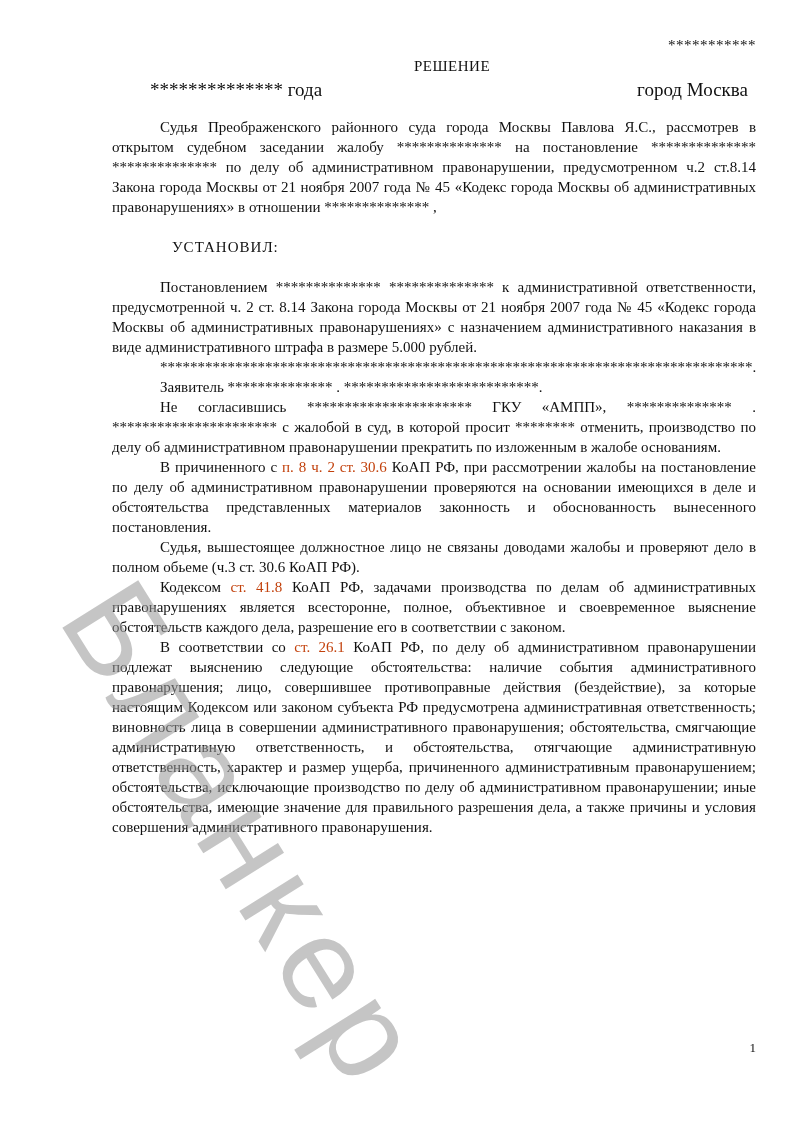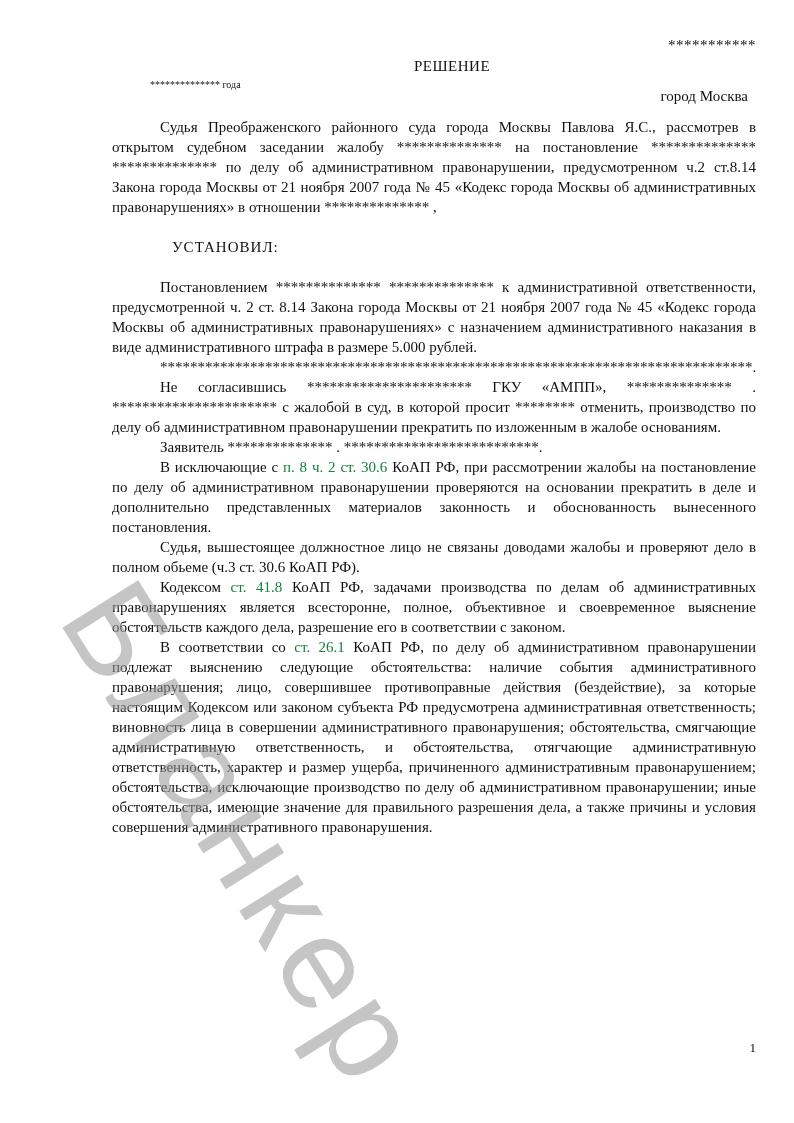--- a/index.html
+++ b/index.html
@@ -1,48 +1,48 @@
 <!DOCTYPE html>
 <html><head>
 <meta charset="utf-8">
 <style>
   html, body { margin: 0; padding: 0; background: #ffffff; }
   body { width: 794px; height: 1123px; position: relative; overflow: hidden;
          font-family: "Liberation Serif", "DejaVu Serif", serif; color: #111; }
   .page { position: absolute; left: 0; top: 0; width: 794px; height: 1123px; }
   .doc-number { position: absolute; right: 38px; top: 37px; font-size: 15px; letter-spacing: 0.5px; }
   .title { position: absolute; left: 0; right: 0; top: 58px; text-align: center; font-size: 15px; letter-spacing: 0.5px; padding-left: 110px; }
-  .date-line { position: absolute; left: 150px; top: 79px; font-size: 10px; }
-  .city-line { position: absolute; right: 46px; top: 79px; font-size: 15px; margin-top: 9px; }
+  .date-line { position: absolute; left: 150px; top: 79px; font-size: 19px; }
+  .city-line { position: absolute; right: 46px; top: 79px; font-size: 19px; }
   .body { position: absolute; left: 112px; width: 644px; top: 117px; font-size: 15px; line-height: 20px; }
   .body p { margin: 0; text-align: justify; text-indent: 48px; }
   .section-head { text-align: left; text-indent: 0 !important; margin: 20px 0 20px 0 !important; letter-spacing: 1px; padding-left: 60px; }
-  .link { color: #15803d; }
+  .link { color: #c2410c; }
   .page-number { position: absolute; right: 38px; top: 1040px; font-size: 13px; }
   .watermark { position: absolute; left: 95px; top: 520px; font-family: "Liberation Sans", "DejaVu Sans", sans-serif;
                font-size: 130px; color: rgba(150,150,150,0.55); transform: rotate(58deg); transform-origin: left center;
                white-space: nowrap; letter-spacing: 8px; pointer-events: none; }
 </style>
 </head>
 <body>
 
 <div class="page">
   <div class="doc-number">***********</div>
   <div class="title">РЕШЕНИЕ</div>
   <div class="date-line">************** года</div>
   <div class="city-line">город Москва</div>
 
   <div class="body">
     <p>Судья Преображенского районного суда города Москвы Павлова Я.С., рассмотрев в открытом судебном заседании жалобу ************** на постановление **************  **************  по делу об административном правонарушении, предусмотренном ч.2 ст.8.14 Закона города Москвы от 21 ноября 2007 года № 45 «Кодекс города Москвы об административных правонарушениях» в отношении ************** ,</p>
     <p class="section-head">УСТАНОВИЛ:</p>
     <p>Постановлением **************  ************** к административной ответственности, предусмотренной ч. 2 ст. 8.14 Закона города Москвы от 21 ноября 2007 года № 45 «Кодекс города Москвы об административных правонарушениях» с назначением административного наказания в виде административного штрафа в размере 5.000 рублей.</p>
     <p>*******************************************************************************.</p>
+    <p>Заявитель ************** . **************************.</p>
     <p>Не согласившись ********************** ГКУ «АМПП», ************** . ********************** с жалобой в суд, в которой просит ******** отменить, производство по делу об административном правонарушении прекратить по изложенным  в жалобе основаниям.</p>
-    <p>Заявитель ************** . **************************.</p>
-    <p><span>В исключающие с </span><span class="link">п. 8 ч. 2 ст. 30.6</span><span> КоАП РФ, при рассмотрении жалобы на постановление по делу об административном правонарушении проверяются на основании прекратить в деле и дополнительно представленных материалов законность и обоснованность вынесенного постановления.</span></p>
+    <p><span>В причиненного с </span><span class="link">п. 8 ч. 2 ст. 30.6</span><span> КоАП РФ, при рассмотрении жалобы на постановление по делу об административном правонарушении проверяются на основании имеющихся в деле и обстоятельства представленных материалов законность и обоснованность вынесенного постановления.</span></p>
     <p>Судья, вышестоящее должностное лицо не связаны доводами жалобы и проверяют дело в полном обьеме (ч.3 ст. 30.6 КоАП РФ).</p>
     <p><span>Кодексом </span><span class="link">ст. 41.8</span><span> КоАП РФ, задачами производства по делам об административных правонарушениях является всесторонне, полное, объективное и своевременное выяснение обстоятельств каждого дела, разрешение его в соответствии с законом.</span></p>
     <p><span>В соответствии со </span><span class="link">ст. 26.1</span><span> КоАП РФ, по делу об административном правонарушении подлежат выяснению следующие обстоятельства: наличие события административного правонарушения; лицо, совершившее противоправные действия (бездействие), за которые настоящим Кодексом или законом субъекта РФ предусмотрена административная ответственность; виновность лица в совершении административного правонарушения; обстоятельства, смягчающие административную ответственность, и обстоятельства, отягчающие административную ответственность, характер и размер ущерба, причиненного административным правонарушением; обстоятельства, исключающие производство по делу об административном правонарушении; иные обстоятельства, имеющие значение для правильного разрешения дела, а также причины и условия совершения административного правонарушения.</span></p>
   </div>
 
   <div class="page-number">1</div>
   <div class="watermark">Бланкер</div>
 </div>
 
 </body></html>

